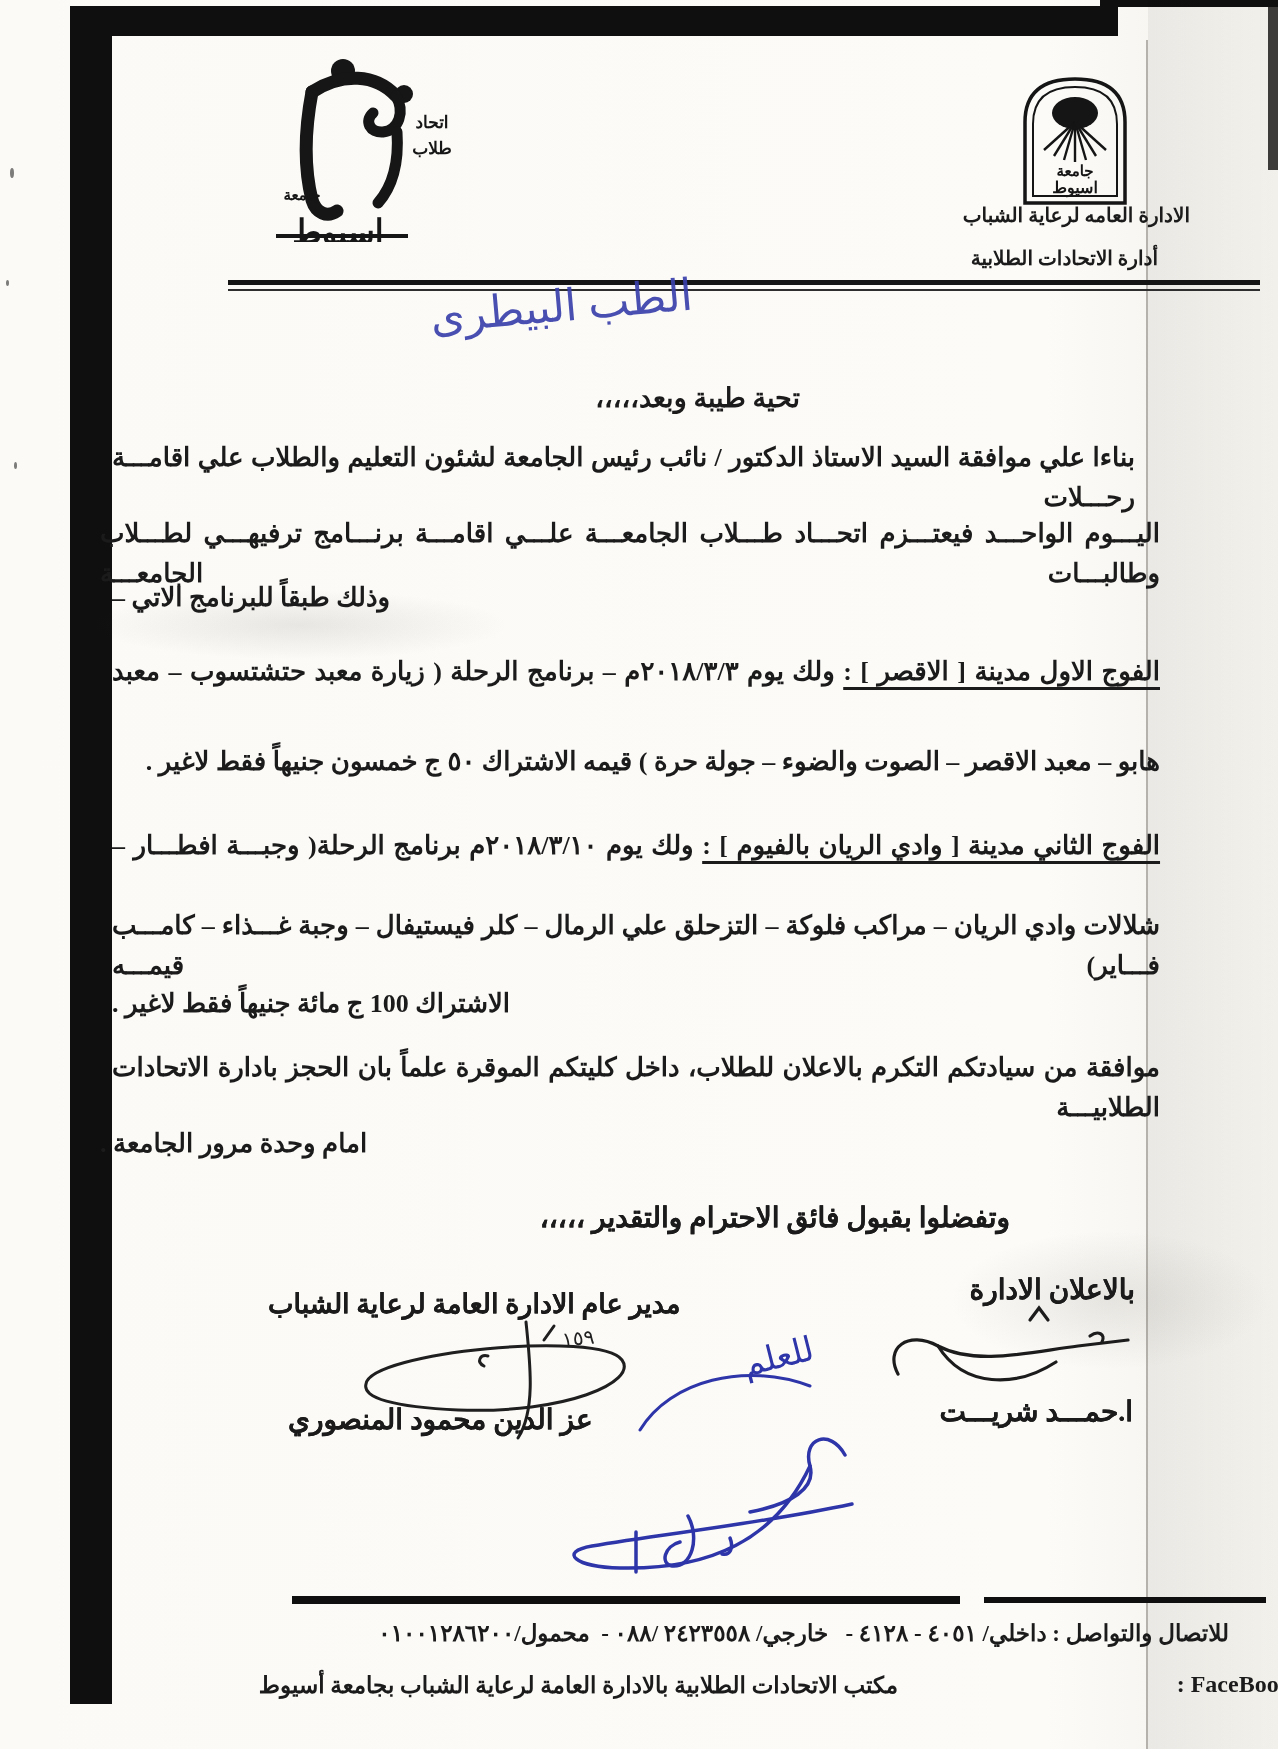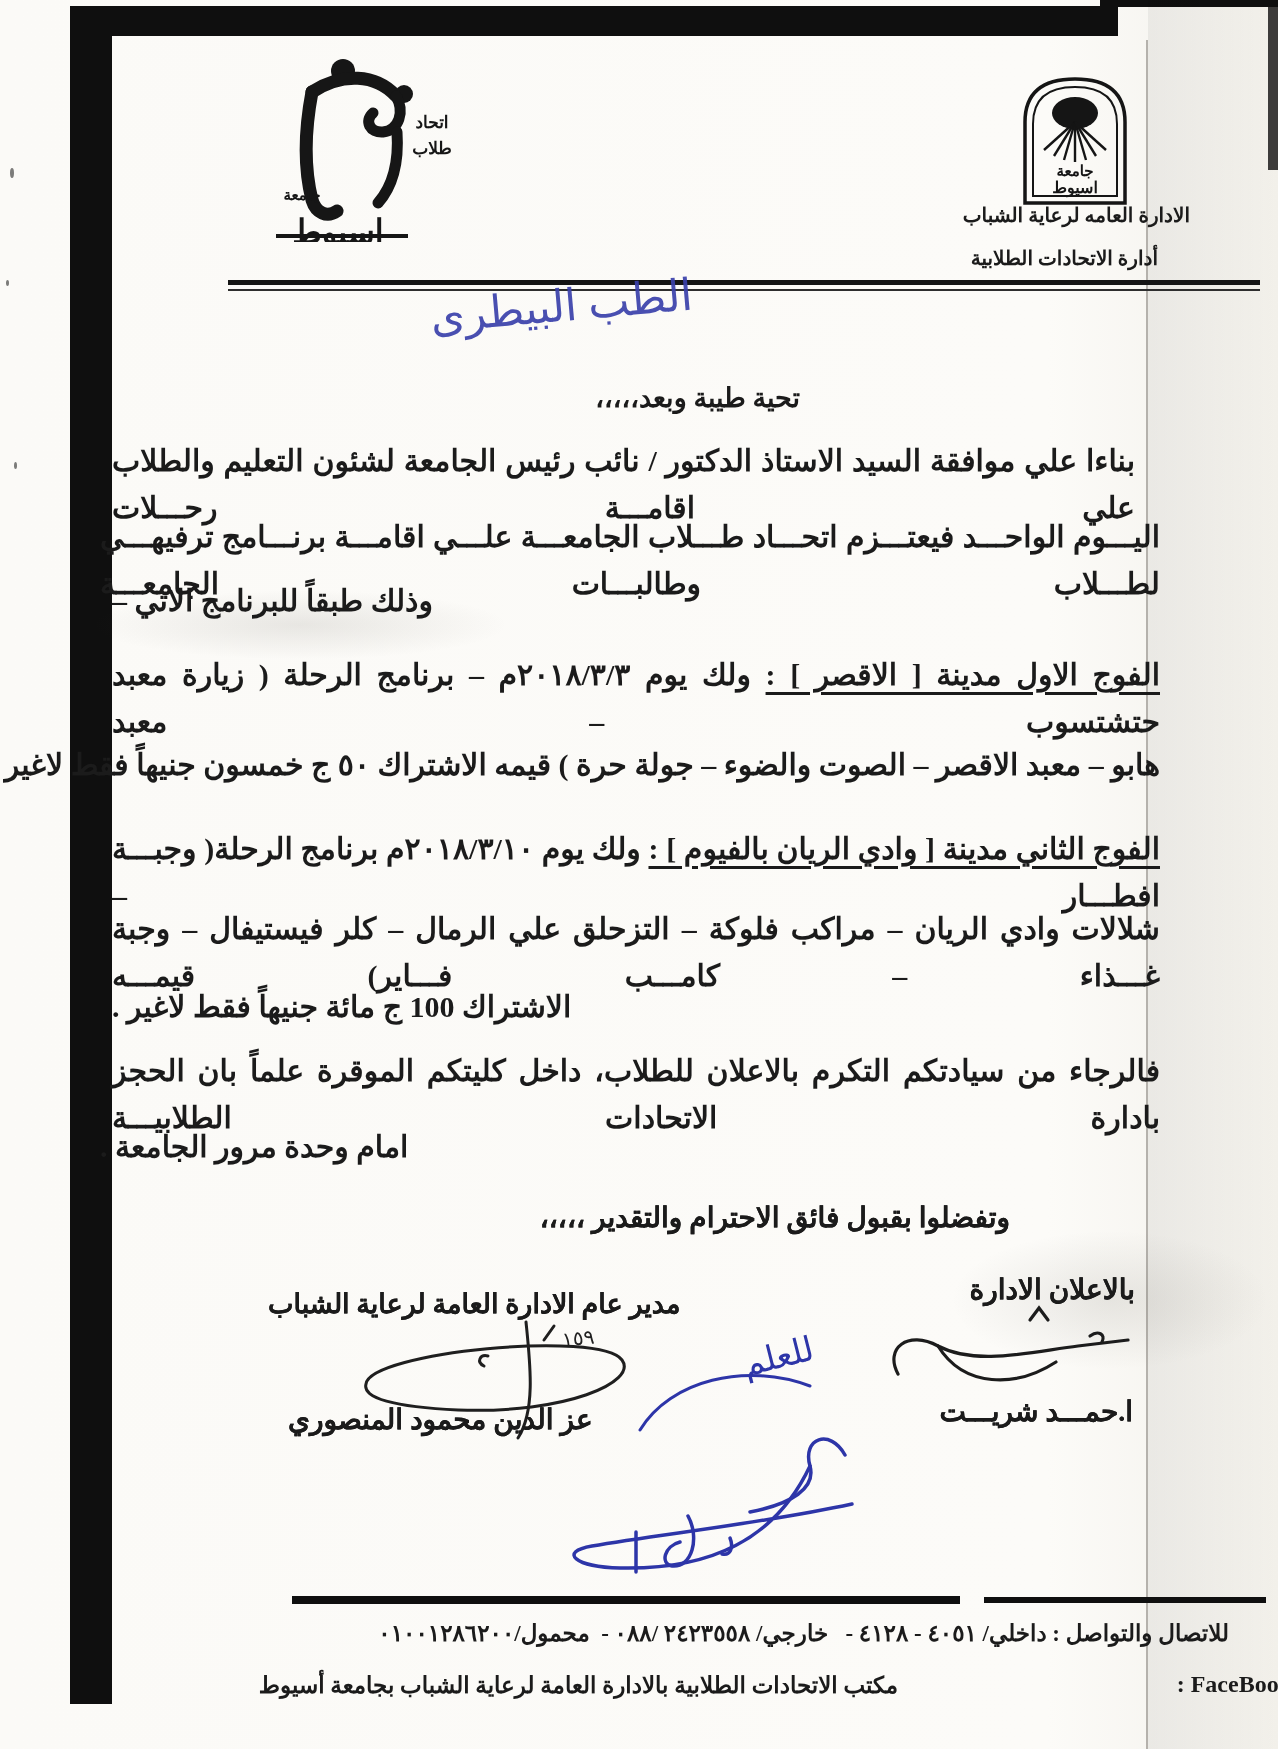--- a/index.html
+++ b/index.html
@@ -8,21 +8,21 @@
           font-family:Liberation Serif, serif;color:#1b1b1b;}
   .abs{position:absolute;}
   
   .bar{position:absolute;background:#0f0f0f;}
   .fold{position:absolute;background:rgba(70,65,58,.38);}
   .fold-shade{position:absolute;background:linear-gradient(90deg,rgba(0,0,0,.055),rgba(0,0,0,0));}
   .speck{position:absolute;background:rgba(20,20,20,.55);border-radius:50%;}
   .crease{position:absolute;background:radial-gradient(ellipse at center,rgba(90,85,75,.12),rgba(0,0,0,0) 70%);}
   .hrule{position:absolute;background:linear-gradient(#151515 0 5px,transparent 5px 9px,#2e2e2e 9px 11px,transparent 11px);height:12px;}
   
-  .ln{position:absolute;direction:rtl;font-weight:700;font-size:30px;line-height:1.55;white-space:nowrap;color:#1b1b1b;}
+  .ln{position:absolute;direction:rtl;font-weight:700;font-size:26px;line-height:1.55;white-space:nowrap;color:#1b1b1b;}
   .just{white-space:normal;text-align:justify;text-align-last:justify;}
   .ttl{font-weight:900;text-decoration:underline;text-decoration-thickness:2.5px;text-underline-offset:7px;}
   .hdr{font-weight:700;font-size:20px;}
   .recip{font-weight:800;font-size:29px;}
   .dots{letter-spacing:1.5px;font-weight:800;}
   .salut{font-weight:900;font-size:28px;text-shadow:0 0 .6px #1b1b1b;}
   .sigttl{font-weight:900;font-size:28px;text-shadow:0 0 .6px #1b1b1b;}
   .hand-college{position:absolute;direction:rtl;font-size:44px;font-weight:400;color:#3a41ab;transform:rotate(-5deg);white-space:nowrap;opacity:.92;}
   .hand-note{position:absolute;direction:rtl;font-size:34px;font-weight:400;color:#2d35a8;transform:rotate(-14deg);white-space:nowrap;}
   .hand-mark{position:absolute;direction:rtl;font-size:20px;font-weight:400;color:#222;transform:rotate(-6deg);}
@@ -97,21 +97,21 @@
   </div>
   <div class="ln" style="top:742px;right:118px;">هابو – معبد الاقصر – الصوت والضوء – جولة حرة ) قيمه الاشتراك ٥٠ ج خمسون جنيهاً فقط لاغير .</div>
 
   <div class="ln just" style="top:826px;right:118px;left:112px;">
     <span class="ttl">الفوج الثاني مدينة [ وادي الريان بالفيوم ] :</span>
     <span>ولك يوم ٢٠١٨/٣/١٠م برنامج الرحلة( وجبـــة افطـــار –</span>
   </div>
   <div class="ln just" style="top:906px;right:118px;left:112px;">شلالات وادي الريان – مراكب فلوكة – التزحلق علي الرمال – كلر فيستيفال – وجبة غـــذاء – كامـــب فـــاير) قيمـــه</div>
   <div class="ln" style="top:984px;left:112px;">الاشتراك 100 ج مائة جنيهاً فقط لاغير .</div>
 
-  <div class="ln just" style="top:1048px;right:118px;left:112px;">فالرجاء من سيادتكم التكرم بالاعلان للطلاب، داخل كليتكم الموقرة علماً بان الحجز بادارة الاتحادات الطلابيـــة</div>
+  <div class="ln just" style="top:1048px;right:118px;left:112px;">موافقة من سيادتكم التكرم بالاعلان للطلاب، داخل كليتكم الموقرة علماً بان الحجز بادارة الاتحادات الطلابيـــة</div>
   <div class="ln" style="top:1124px;left:100px;text-align:right;">امام وحدة مرور الجامعة .</div>
 
   <div class="ln salut" style="top:1196px;right:268px;">وتفضلوا بقبول فائق الاحترام والتقدير ،،،،،</div>
 
   <div class="ln sigttl" style="top:1268px;right:143px;">بالاعلان الادارة</div>
   <svg class="abs" style="left:880px;top:1296px;" width="270" height="115" viewBox="0 0 270 115">
     <g stroke="#1c1c1c" stroke-width="3.2" fill="none" stroke-linecap="round">
       <path d="M18,78 C4,52 28,34 58,50 C96,70 150,56 198,50 L248,44"></path>
       <path d="M58,50 C84,92 136,92 176,66"></path>
       <path d="M150,24 L159,12 L168,24"></path>

